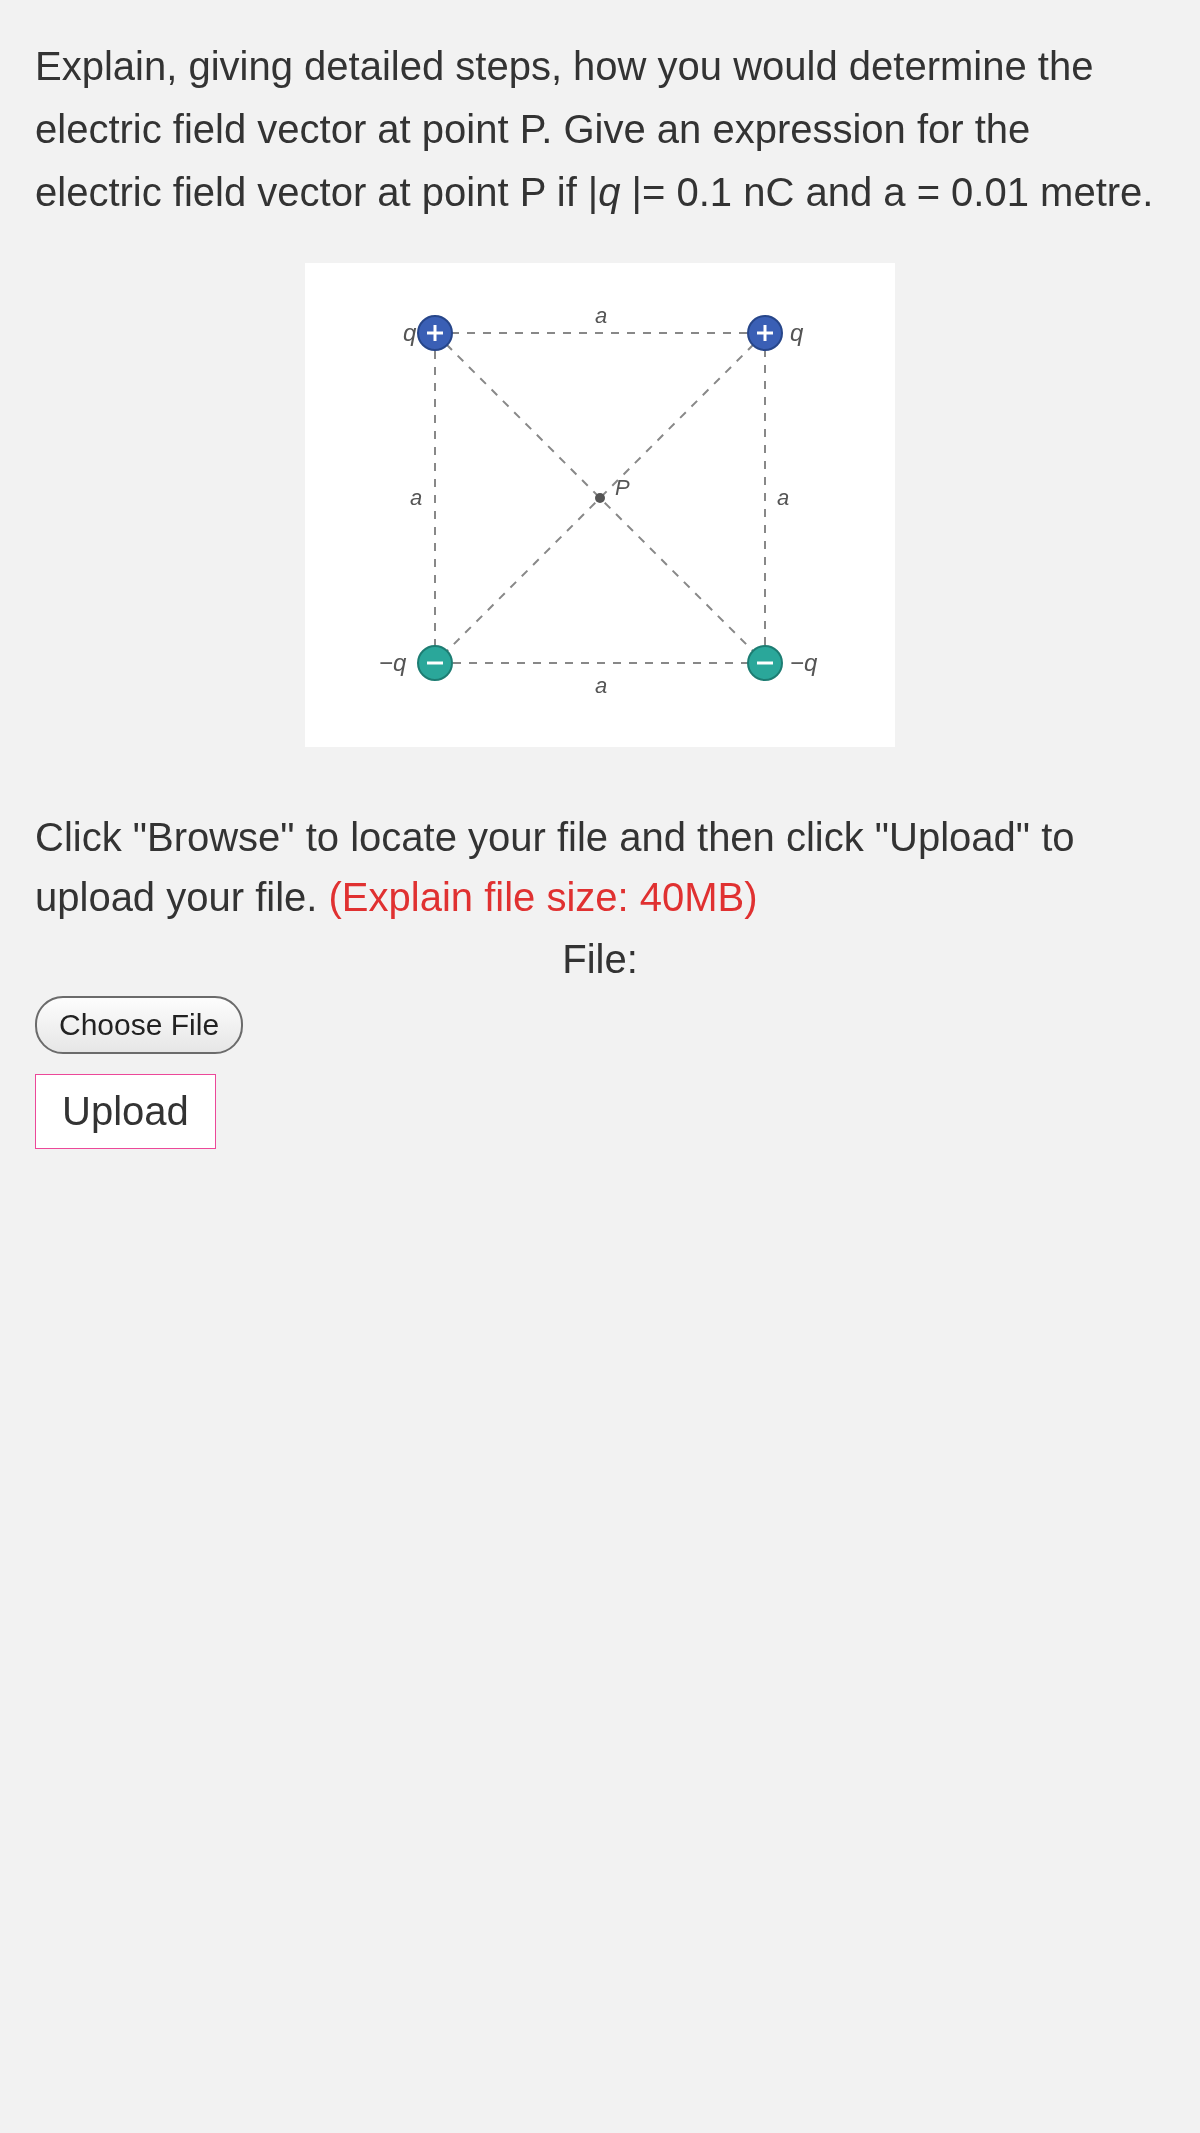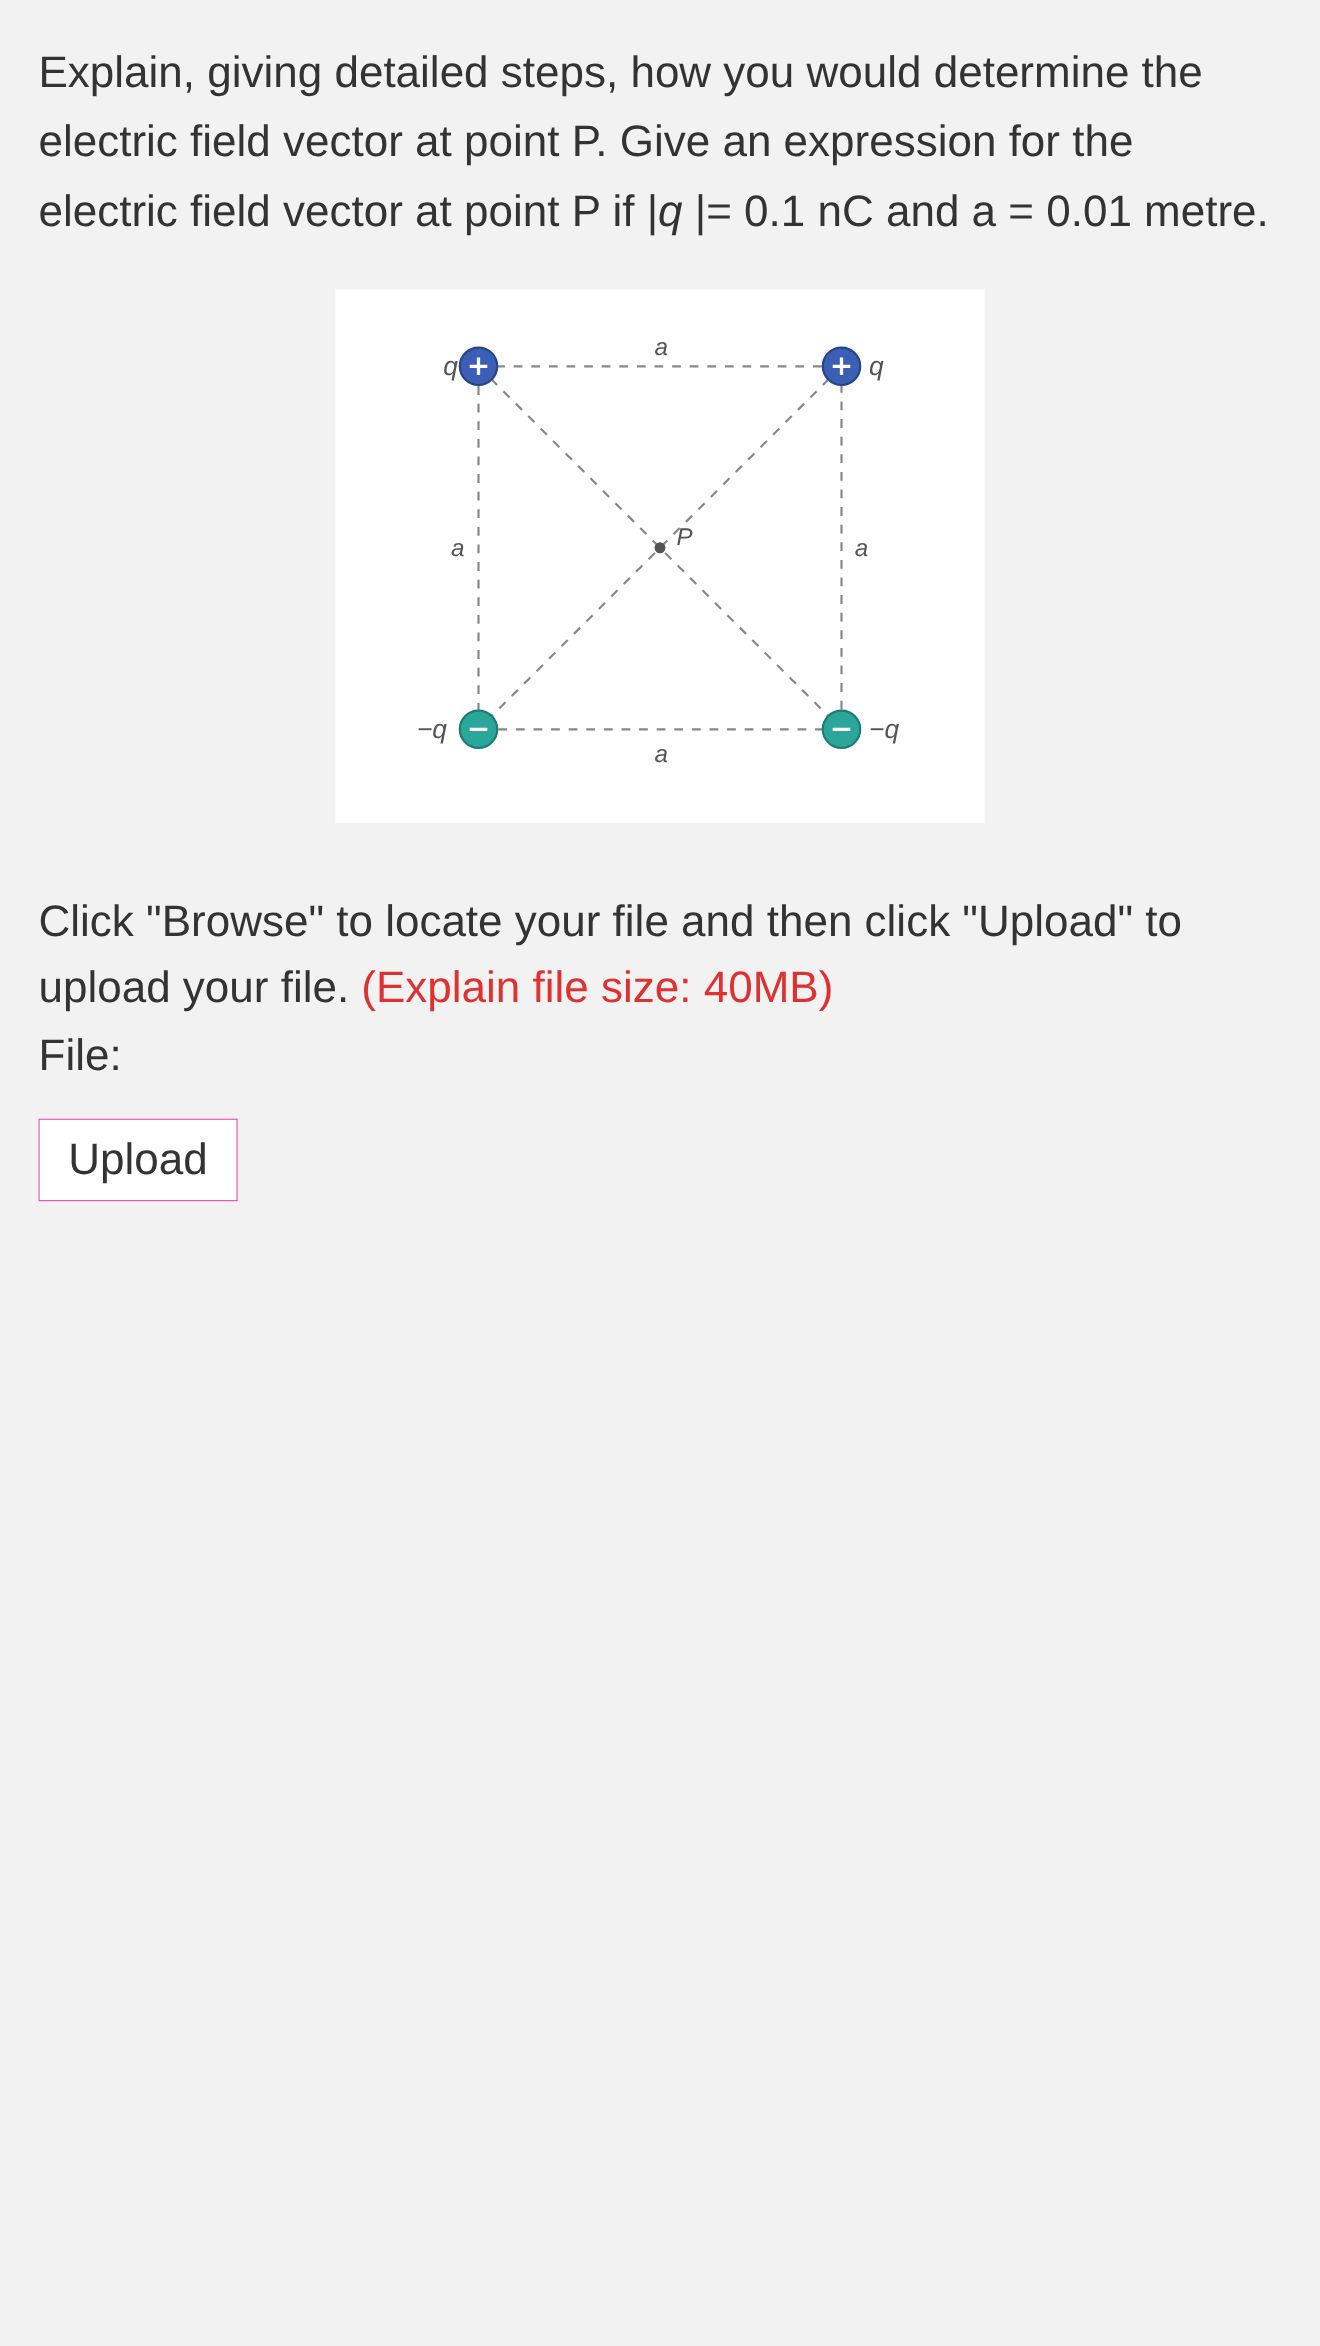--- a/index.html
+++ b/index.html
@@ -33,20 +33,21 @@
     font-size: 40px;
     line-height: 1.5;
     color: #333;
   }
   .red {
     color: #e03131;
   }
   .file-label {
     font-size: 40px;
     margin-top: 10px;
+    text-align: center;
   }
   .file-row {
     display: flex;
     align-items: center;
     gap: 18px;
     margin-top: 14px;
   }
   .choose-file-btn {
     font-size: 30px;
     padding: 10px 22px;
@@ -128,18 +129,19 @@
   </div>
 </div>
 
 <div class="instructions">
   <span>Click "Browse" to locate your file and then click "Upload" to upload your file. </span><span class="red">(Explain file size: 40MB)</span>
 </div>
 
 <div class="file-label">File:</div>
 
 <div class="file-row">
+  <button class="choose-file-btn">Choose File</button>
 </div>
 
 <button class="upload-btn">Upload</button>
 
 
 
 
 </body></html>

